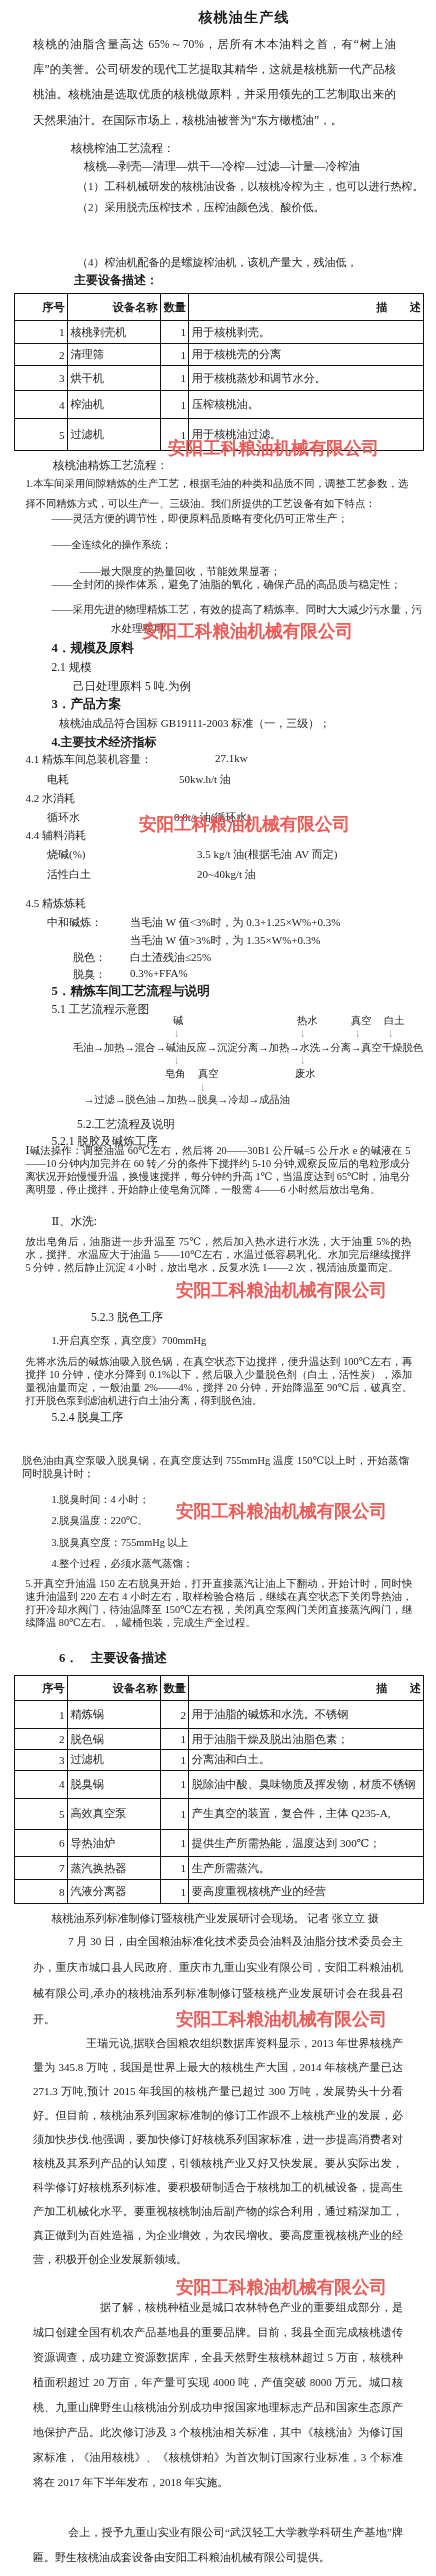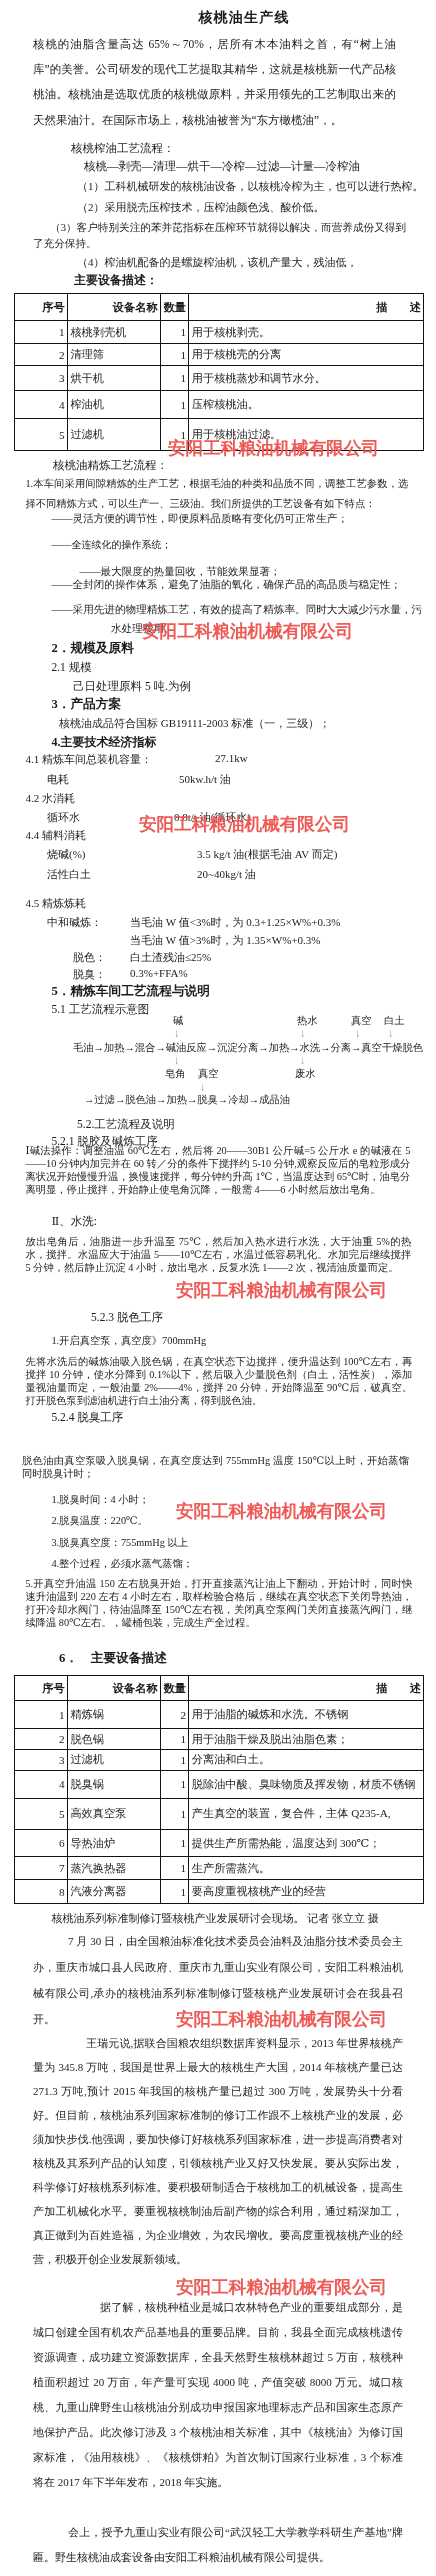--- a/index.html
+++ b/index.html
@@ -57,21 +57,20 @@
 
   <div class="abs title" style="top:8.5px;left:0;">核桃油生产线</div>
 
   <div class="blk t19" style="top:31.5px;left:33px;width:363px;line-height:25.4px;">核桃的油脂含量高达 65%～70%，居所有木本油料之首，有“树上油库”的美誉。公司研发的现代工艺提取其精华，这就是核桃新一代产品核桃油。核桃油是选取优质的核桃做原料，并采用领先的工艺制取出来的天然果油汁。在国际市场上，核桃油被誉为“东方橄榄油”，。</div>
 
   <div class="abs t19" style="top:141px;left:45px;">核桃榨油工艺流程：</div>
   <div class="abs t19" style="top:159px;left:58px;">核桃—剥壳—清理—烘干—冷榨—过滤—计量—冷榨油</div>
 
   <div class="abs t18" style="top:179px;left:51px;">（1）工科机械研发的核桃油设备，以核桃冷榨为主，也可以进行热榨。</div>
   <div class="abs t18" style="top:200px;left:51px;">（2）采用脱壳压榨技术，压榨油颜色浅、酸价低。</div>
-  <div class="blk" style="top:220px;left:33px;width:373px;text-indent:17px;font-size:10.6px;line-height:15.7px;">（3）客户特别关注的苯并芘指标在压榨环节就得以解决，而营养成份又得到了充分保持。</div>
   <div class="abs t18" style="top:255px;left:51px;">（4）榨油机配备的是螺旋榨油机，该机产量大，残油低，</div>
 
   <div class="abs t20 b" style="top:272px;left:48px;">主要设备描述：</div>
 
   <table class="doc" style="top:293px;">
     <colgroup>
         <col style="width:53px">
         <col style="width:93px">
         <col style="width:28.4px">
         <col style="width:235px">
@@ -122,21 +121,21 @@
   <div class="blk t17" style="top:474px;left:25.4px;width:383px;line-height:20px;font-size:10.3px;">1.本车间采用间隙精炼的生产工艺，根据毛油的种类和品质不同，调整工艺参数，选择不同精炼方式，可以生产一、三级油。我们所提供的工艺设备有如下特点：</div>
   <div class="abs" style="top:512px;left:25.4px;font-size:10.6px;">——灵活方便的调节性，即便原料品质略有变化仍可正常生产；</div>
   <div class="abs" style="top:538px;left:25.4px;font-size:10px;">——全连续化的操作系统；</div>
   <div class="abs" style="top:565px;left:25.4px;font-size:10.6px;margin-left:28px;">——最大限度的热量回收，节能效果显著；</div>
   <div class="abs" style="top:578px;left:25.4px;font-size:10.6px;">——全封闭的操作体系，避免了油脂的氧化，确保产品的高品质与稳定性；</div>
   <div class="abs" style="top:603px;left:25.4px;font-size:10.6px;">——采用先进的物理精炼工艺，有效的提高了精炼率。同时大大减少污水量，污</div>
   <div class="abs" style="top:622px;left:85px;font-size:10.6px;">水处理费用。</div>
 
   <div class="wm" style="top:619px;left:142px;">安阳工科粮油机械有限公司</div>
 
-  <div class="abs t21 b" style="top:640px;left:25.4px;">2．规模及原料</div>
+  <div class="abs t21 b" style="top:640px;left:25.4px;">4．规模及原料</div>
   <div class="abs t19" style="top:660px;left:25.4px;">2.1 规模</div>
   <div class="abs t19" style="top:679px;left:47px;">己日处理原料 5 吨.为例</div>
 
   <div class="abs t21 b" style="top:696px;left:25.4px;">3．产品方案</div>
   <div class="abs" style="top:716px;left:33px;font-size:11px;">核桃油成品符合国标 GB19111-2003 标准（一，三级）；</div>
 
   <div class="abs t20 b" style="top:734px;left:25.4px;">4.主要技术经济指标</div>
 
   <div class="lv t18">
     <span style="top:752px;left:25.4px;">4.1 精炼车间总装机容量：</span>

